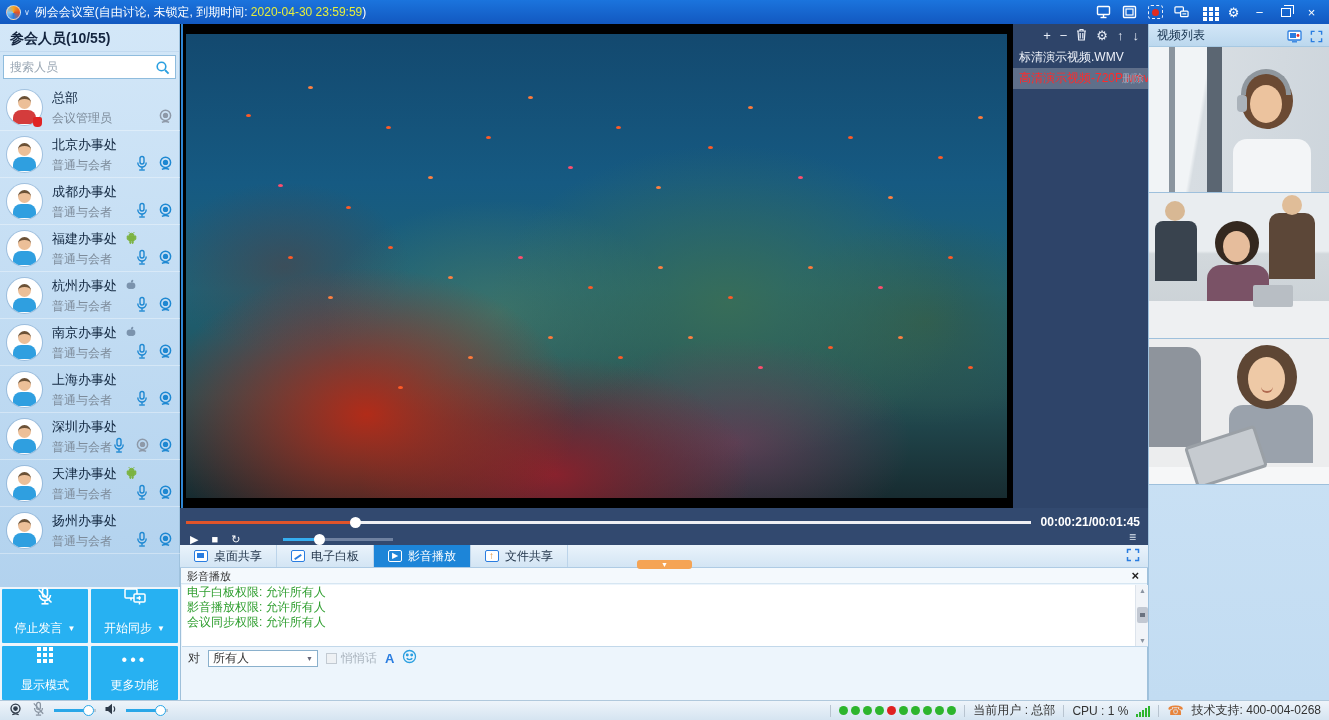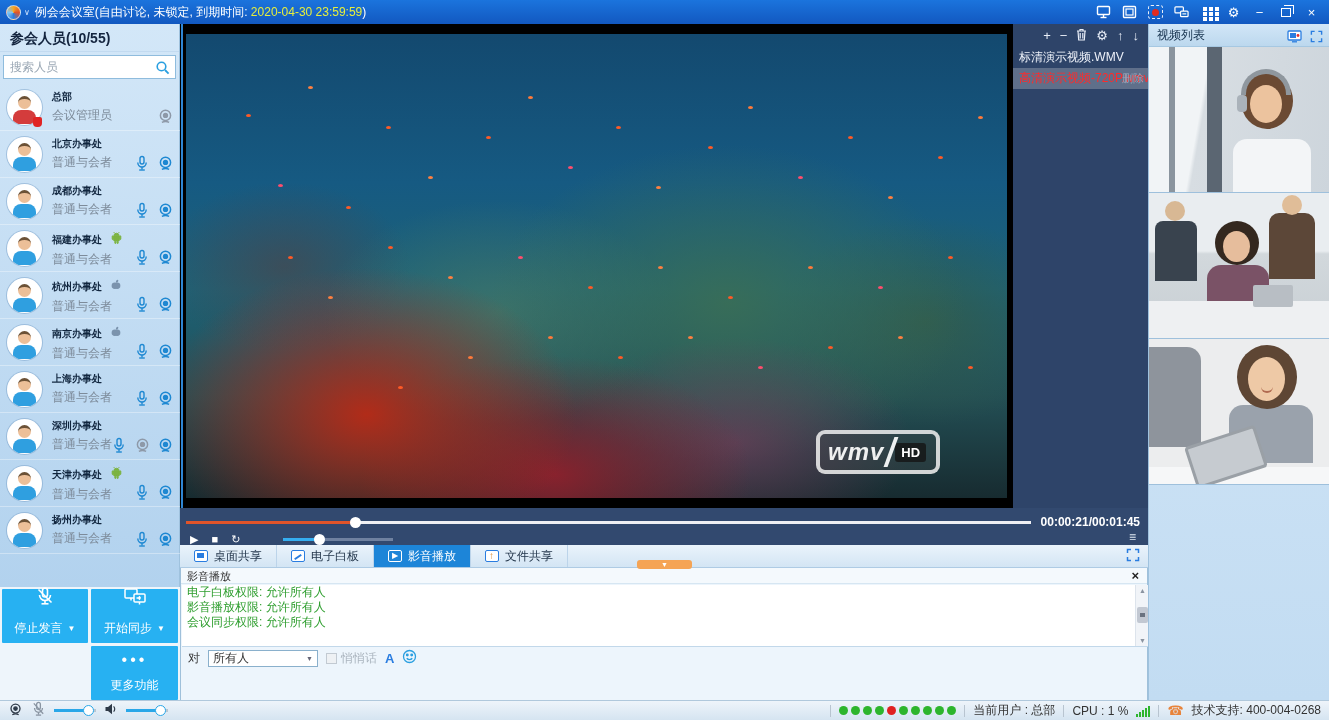--- a/index.html
+++ b/index.html
@@ -35,21 +35,21 @@
   .sb-search .mag { position:absolute; right:5px; top:4px; }
   .p-list { position:absolute; left:0; top:60px; width:180px; }
   .p-row { position:relative; height:47px; border-bottom:1px solid rgba(255,255,255,.35); }
   .avatar { position:absolute; left:7px; top:6px; width:35px; height:35px; border-radius:50%; background:#fff; overflow:hidden;
     box-shadow:0 0 0 1px rgba(120,160,200,.5); }
   .av-head { position:absolute; left:11px; top:6px; width:13px; height:13px; border-radius:50%; background:#ecbf98; border-top:3px solid #6b5136;}
   .av-body { position:absolute; left:6px; top:20px; width:23px; height:14px; border-radius:8px 8px 0 0; background:#2f9fe0; }
   .avatar-admin .av-body { background:#d43c3c; }
   .av-badge { position:absolute; right:2px; bottom:2px; width:9px; height:10px; background:#e02424; border-radius:2px 2px 4px 4px; }
   .p-mid { position:absolute; left:52px; top:5px; }
-  .p-name { font-size:10px; font-weight:bold; color:#10253e; }
+  .p-name { font-size:13px; font-weight:normal; color:#10253e; }
   .p-role { font-size:12px; color:#7d8b9a; margin-top:3px; }
   .dev { display:inline-block; vertical-align:-2px; margin-left:4px; }
   .p-icons { position:absolute; right:6px; bottom:5px; display:flex; gap:5px; align-items:center; }
   .ic { width:18px; height:18px; display:flex; align-items:center; justify-content:center; }
 
   
   .btngrid { position:absolute; left:0; top:587px; width:180px; height:113px; background:#eef5fb; }
   .bigbtn { position:absolute; background:#27b1f2; color:#fff; display:flex; flex-direction:column; align-items:center;
     justify-content:flex-end; padding-bottom:6px; border-radius:1px; cursor:pointer; }
   .bigbtn .bico { margin-bottom:8px; }
@@ -676,37 +676,50 @@
             <rect x="12" y="9" width="11" height="8" rx="1" fill="#27b1f2"></rect>
             <line x1="17.5" y1="17" x2="17.5" y2="19.5"></line>
             <path d="M14.5 13h4m0 0-1.6-1.6M18.5 13l-1.6 1.6"></path>
           </svg>
       </span>
       <span class="blabel">
           <span>开始同步</span>
           <span class="bcaret">▼</span>
         </span>
     </div>
+    <div class="bigbtn b3">
+      <span class="bico">
+        <svg width="22" height="22" viewBox="0 0 22 22" fill="#fff">
+            <rect x="3" y="3" width="4" height="4"></rect>
+            <rect x="9" y="3" width="4" height="4"></rect>
+            <rect x="15" y="3" width="4" height="4"></rect>
+            <rect x="3" y="9" width="4" height="4"></rect>
+            <rect x="9" y="9" width="4" height="4"></rect>
+            <rect x="15" y="9" width="4" height="4"></rect>
+            <rect x="3" y="15" width="4" height="4"></rect>
+            <rect x="9" y="15" width="4" height="4"></rect>
+            <rect x="15" y="15" width="4" height="4"></rect>
+          </svg>
+      </span>
+      <span class="blabel">
+          <span>显示模式</span>
+        </span>
+    </div>
     <div class="bigbtn b4">
       <span class="bico" style="font-size:16px;letter-spacing:3px;">•••</span>
       <span class="blabel">
           <span>更多功能</span>
         </span>
     </div>
   </div>
 
   <div class="video">
     <div class="video-edge"></div>
     <div class="video-art">
       <div class="fish"></div>
-      <div class="wmv-logo">
-        <span class="wmv-text">wmv</span>
-        <span class="wmv-slash"></span>
-        <span class="hd-box">HD</span>
-      </div>
     </div>
   </div>
 
   <div class="playlist">
     <div class="pl-toolbar">
       <span class="pl-tb-ic">+</span>
       <span class="pl-tb-ic">−</span>
       <span class="pl-tb-ic">
         <svg width="11" height="13" viewBox="0 0 11 13" fill="none" stroke="#e8eef8" stroke-width="1.2">
             <path d="M1 3h9M4 3V1.5h3V3M2 3l.7 9h5.6L9 3"></path>

